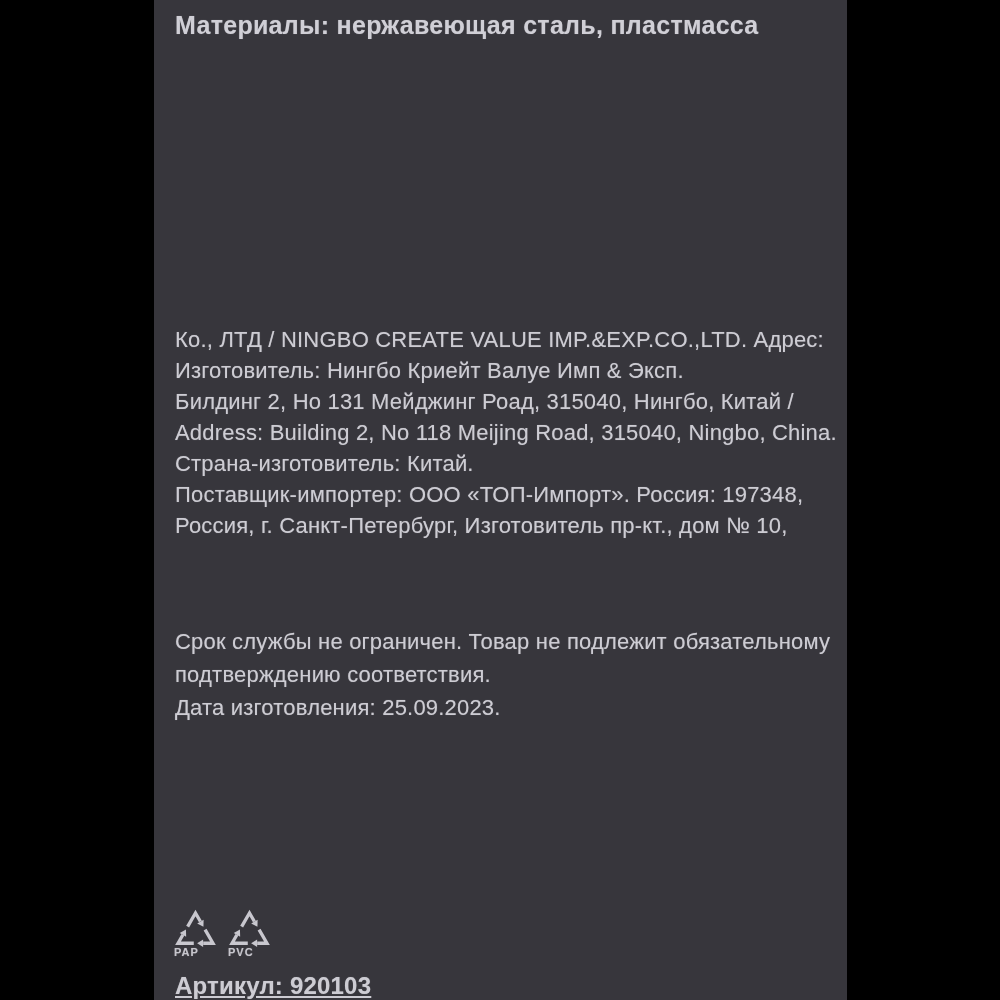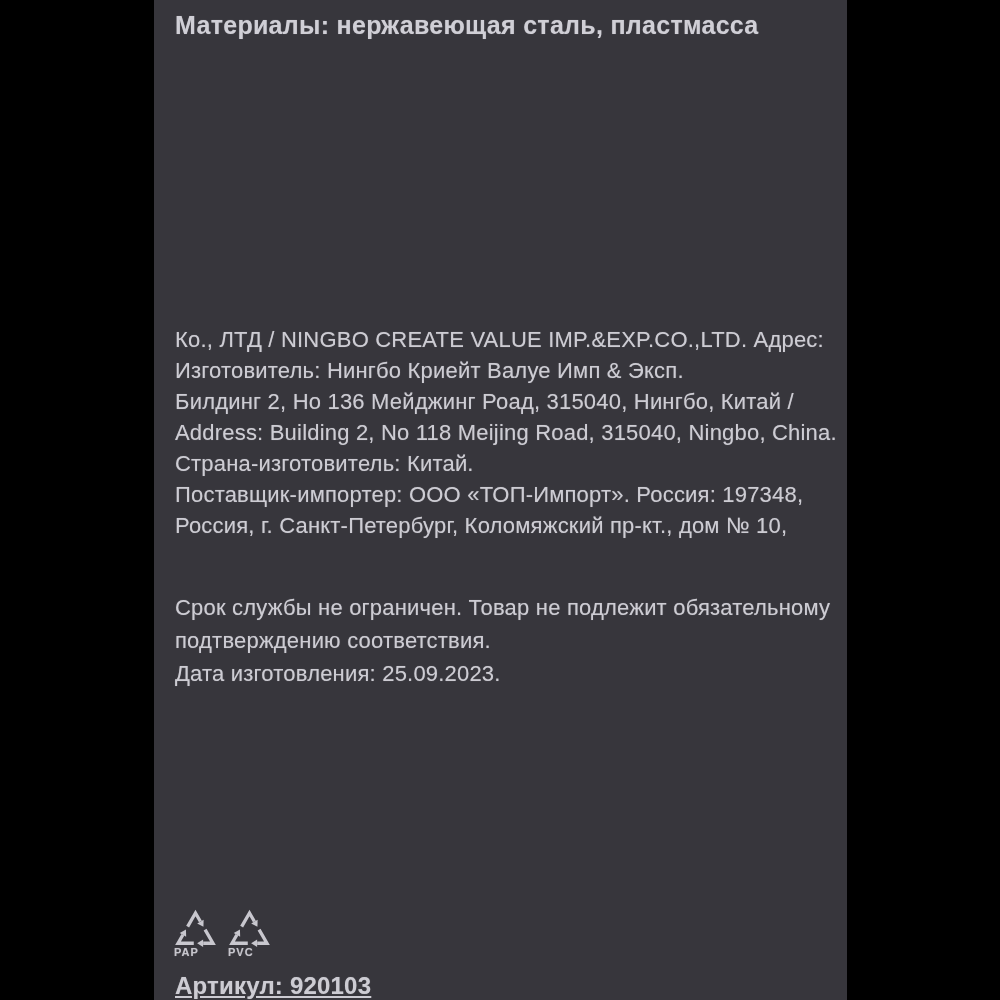--- a/index.html
+++ b/index.html
@@ -43,21 +43,21 @@
     position: absolute;
     left: 21px;
     top: 324px;
     font-size: 22px;
     line-height: 31px;
     letter-spacing: 0.2px;
   }
   .compliance {
     position: absolute;
     left: 21px;
-    top: 591px;
+    top: 625px;
     font-size: 22px;
     line-height: 33px;
     letter-spacing: 0.2px;
   }
   .recycling {
     position: absolute;
     left: 20px;
     top: 909px;
     display: flex;
     gap: 9px;
@@ -106,25 +106,25 @@
 </svg>
 
 <div class="stage">
   <div class="panel">
 
     <div class="materials txt">Материалы: нержавеющая сталь, пластмасса</div>
 
     <div class="manufacturer">
       <div class="txt">Ко., ЛТД / NINGBO CREATE VALUE IMP.&amp;EXP.CO.,LTD. Адрес:</div>
       <div class="txt">Изготовитель: Нингбо Криейт Валуе Имп &amp; Эксп.</div>
-      <div class="txt">Билдинг 2, Но 136 Мейджинг Роад, 315040, Нингбо, Китай /</div>
+      <div class="txt">Билдинг 2, Но 131 Мейджинг Роад, 315040, Нингбо, Китай /</div>
       <div class="txt">Address: Building 2, No 118 Meijing Road, 315040, Ningbo, China.</div>
       <div class="txt">Страна-изготовитель: Китай.</div>
       <div class="txt">Поставщик-импортер: ООО «ТОП-Импорт». Россия: 197348,</div>
-      <div class="txt">Россия, г. Санкт-Петербург, Коломяжский пр-кт., дом № 10,</div>
+      <div class="txt">Россия, г. Санкт-Петербург, Изготовитель пр-кт., дом № 10,</div>
     </div>
 
     <div class="compliance">
       <div class="txt">Срок службы не ограничен. Товар не подлежит обязательному</div>
       <div class="txt">подтверждению соответствия.</div>
       <div class="txt">Дата изготовления: 25.09.2023.</div>
     </div>
 
     <div class="recycling">
       <div class="recycle-badge">

